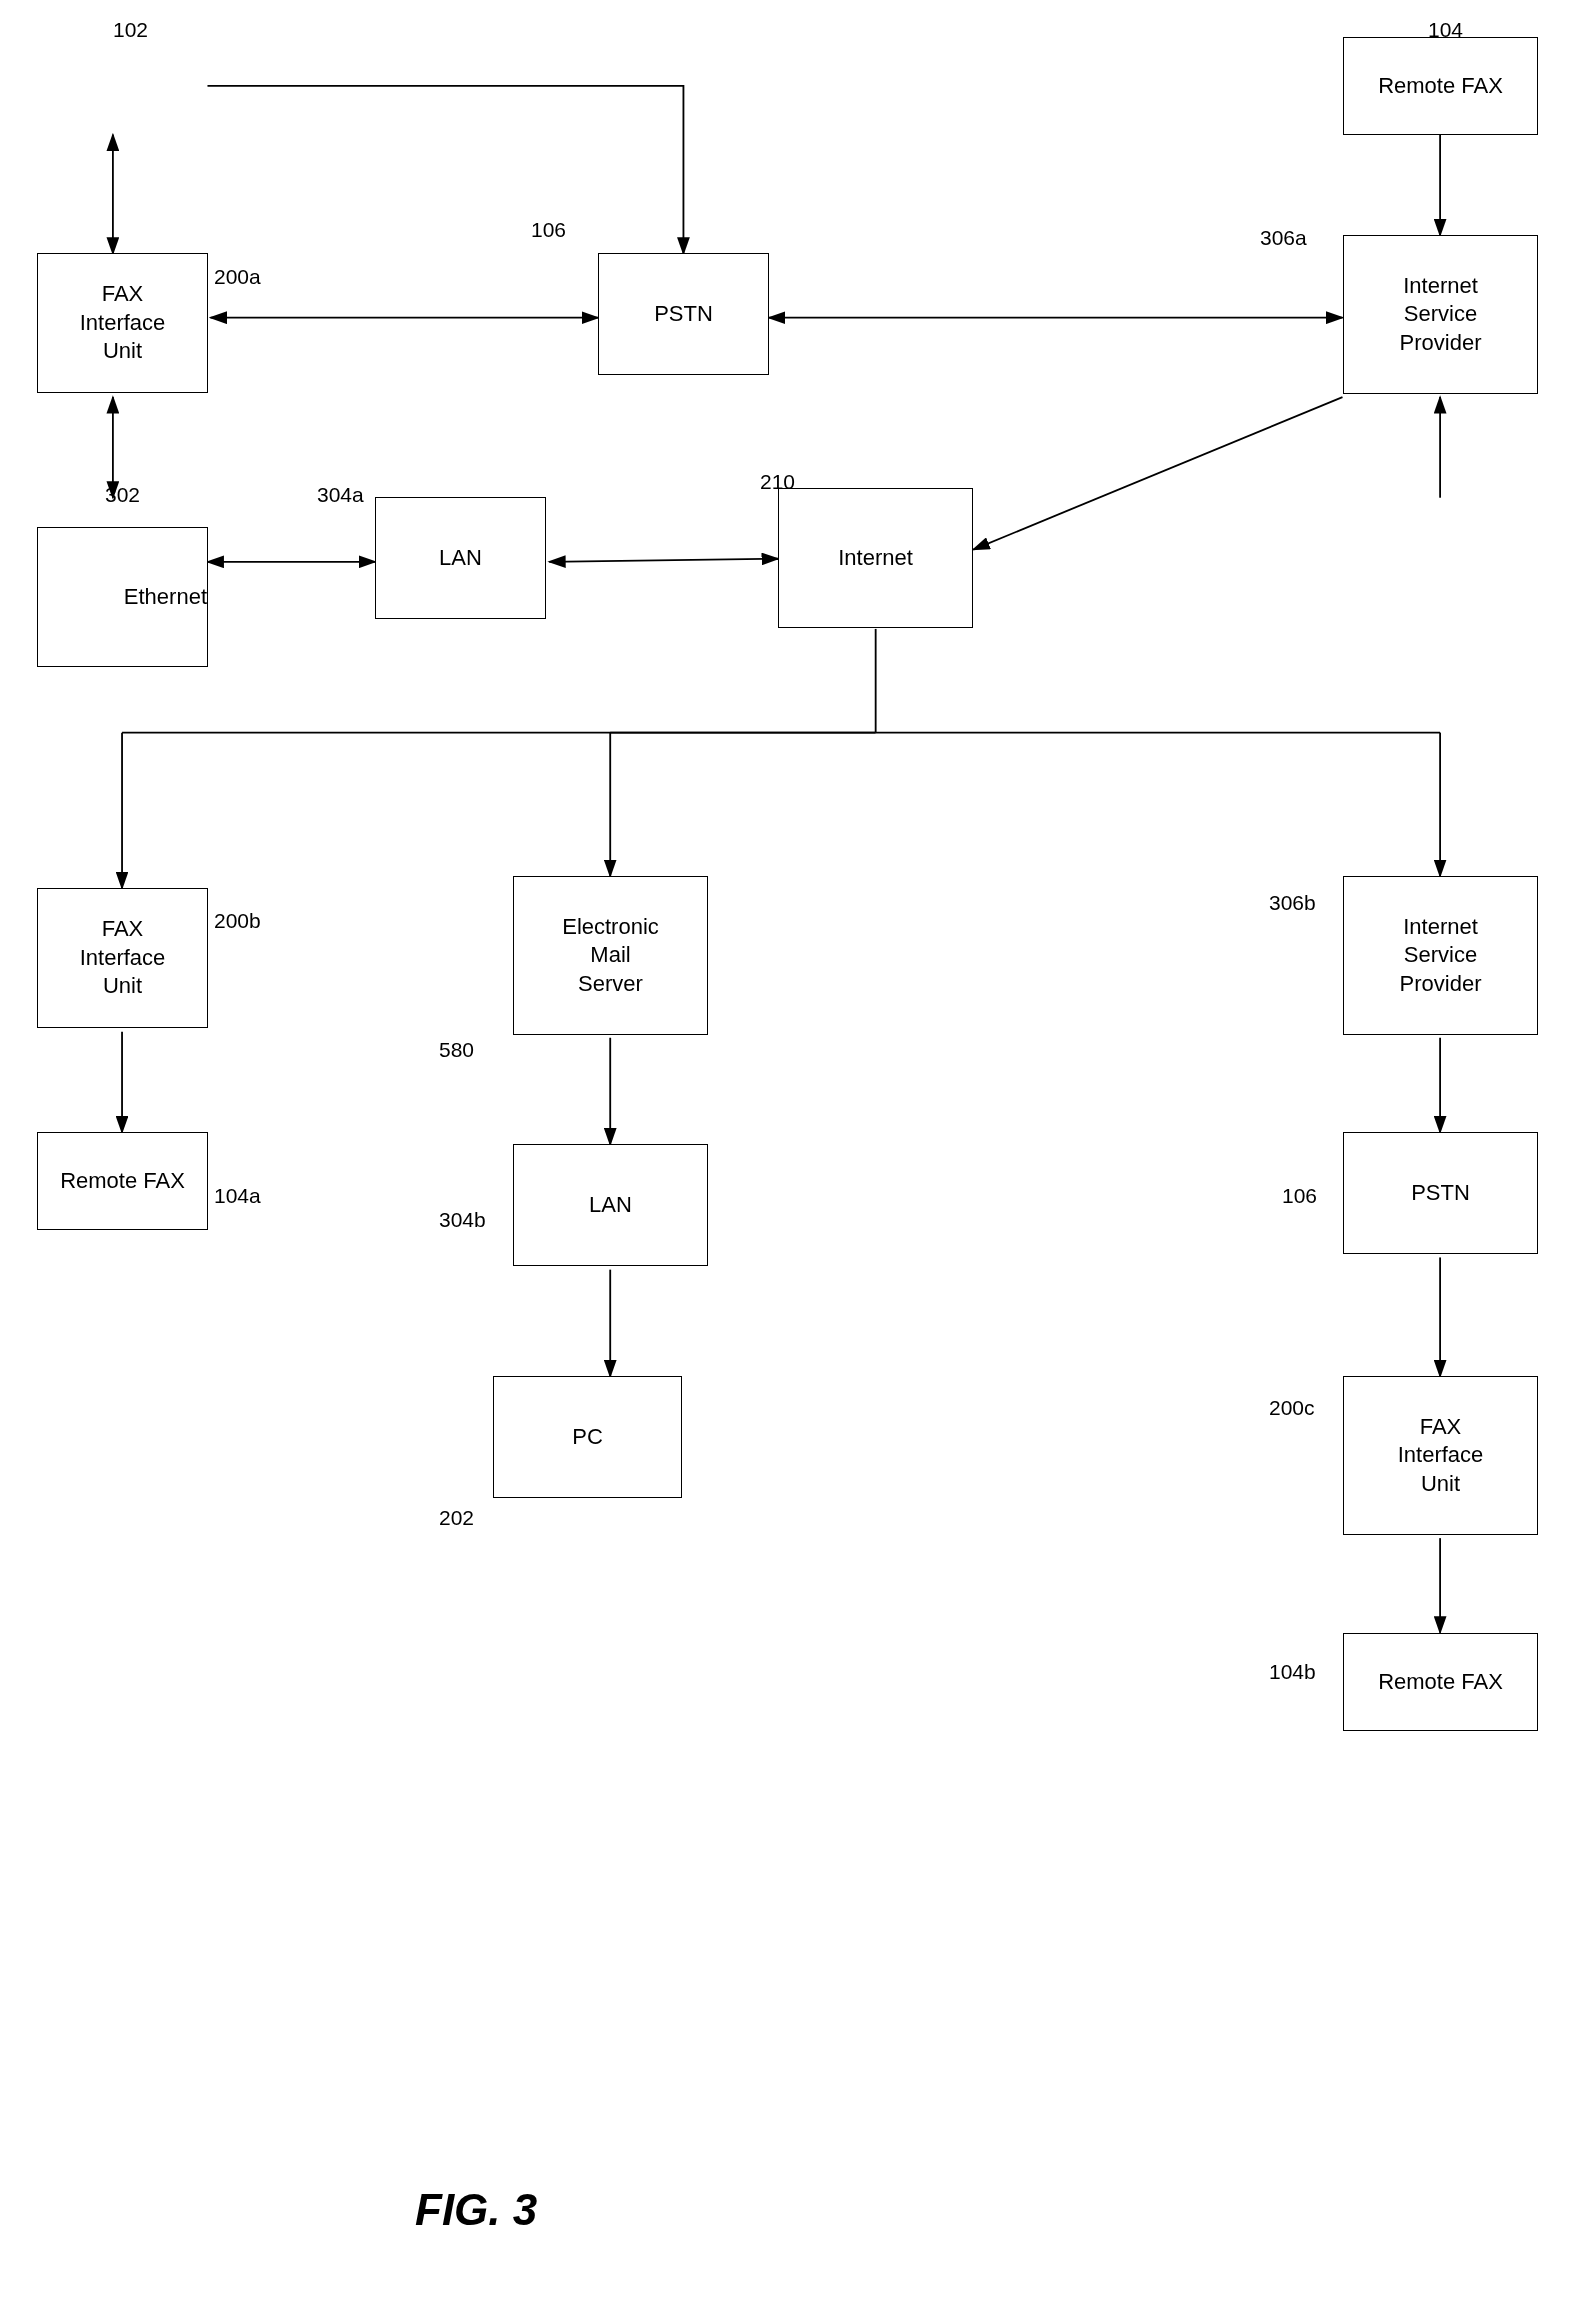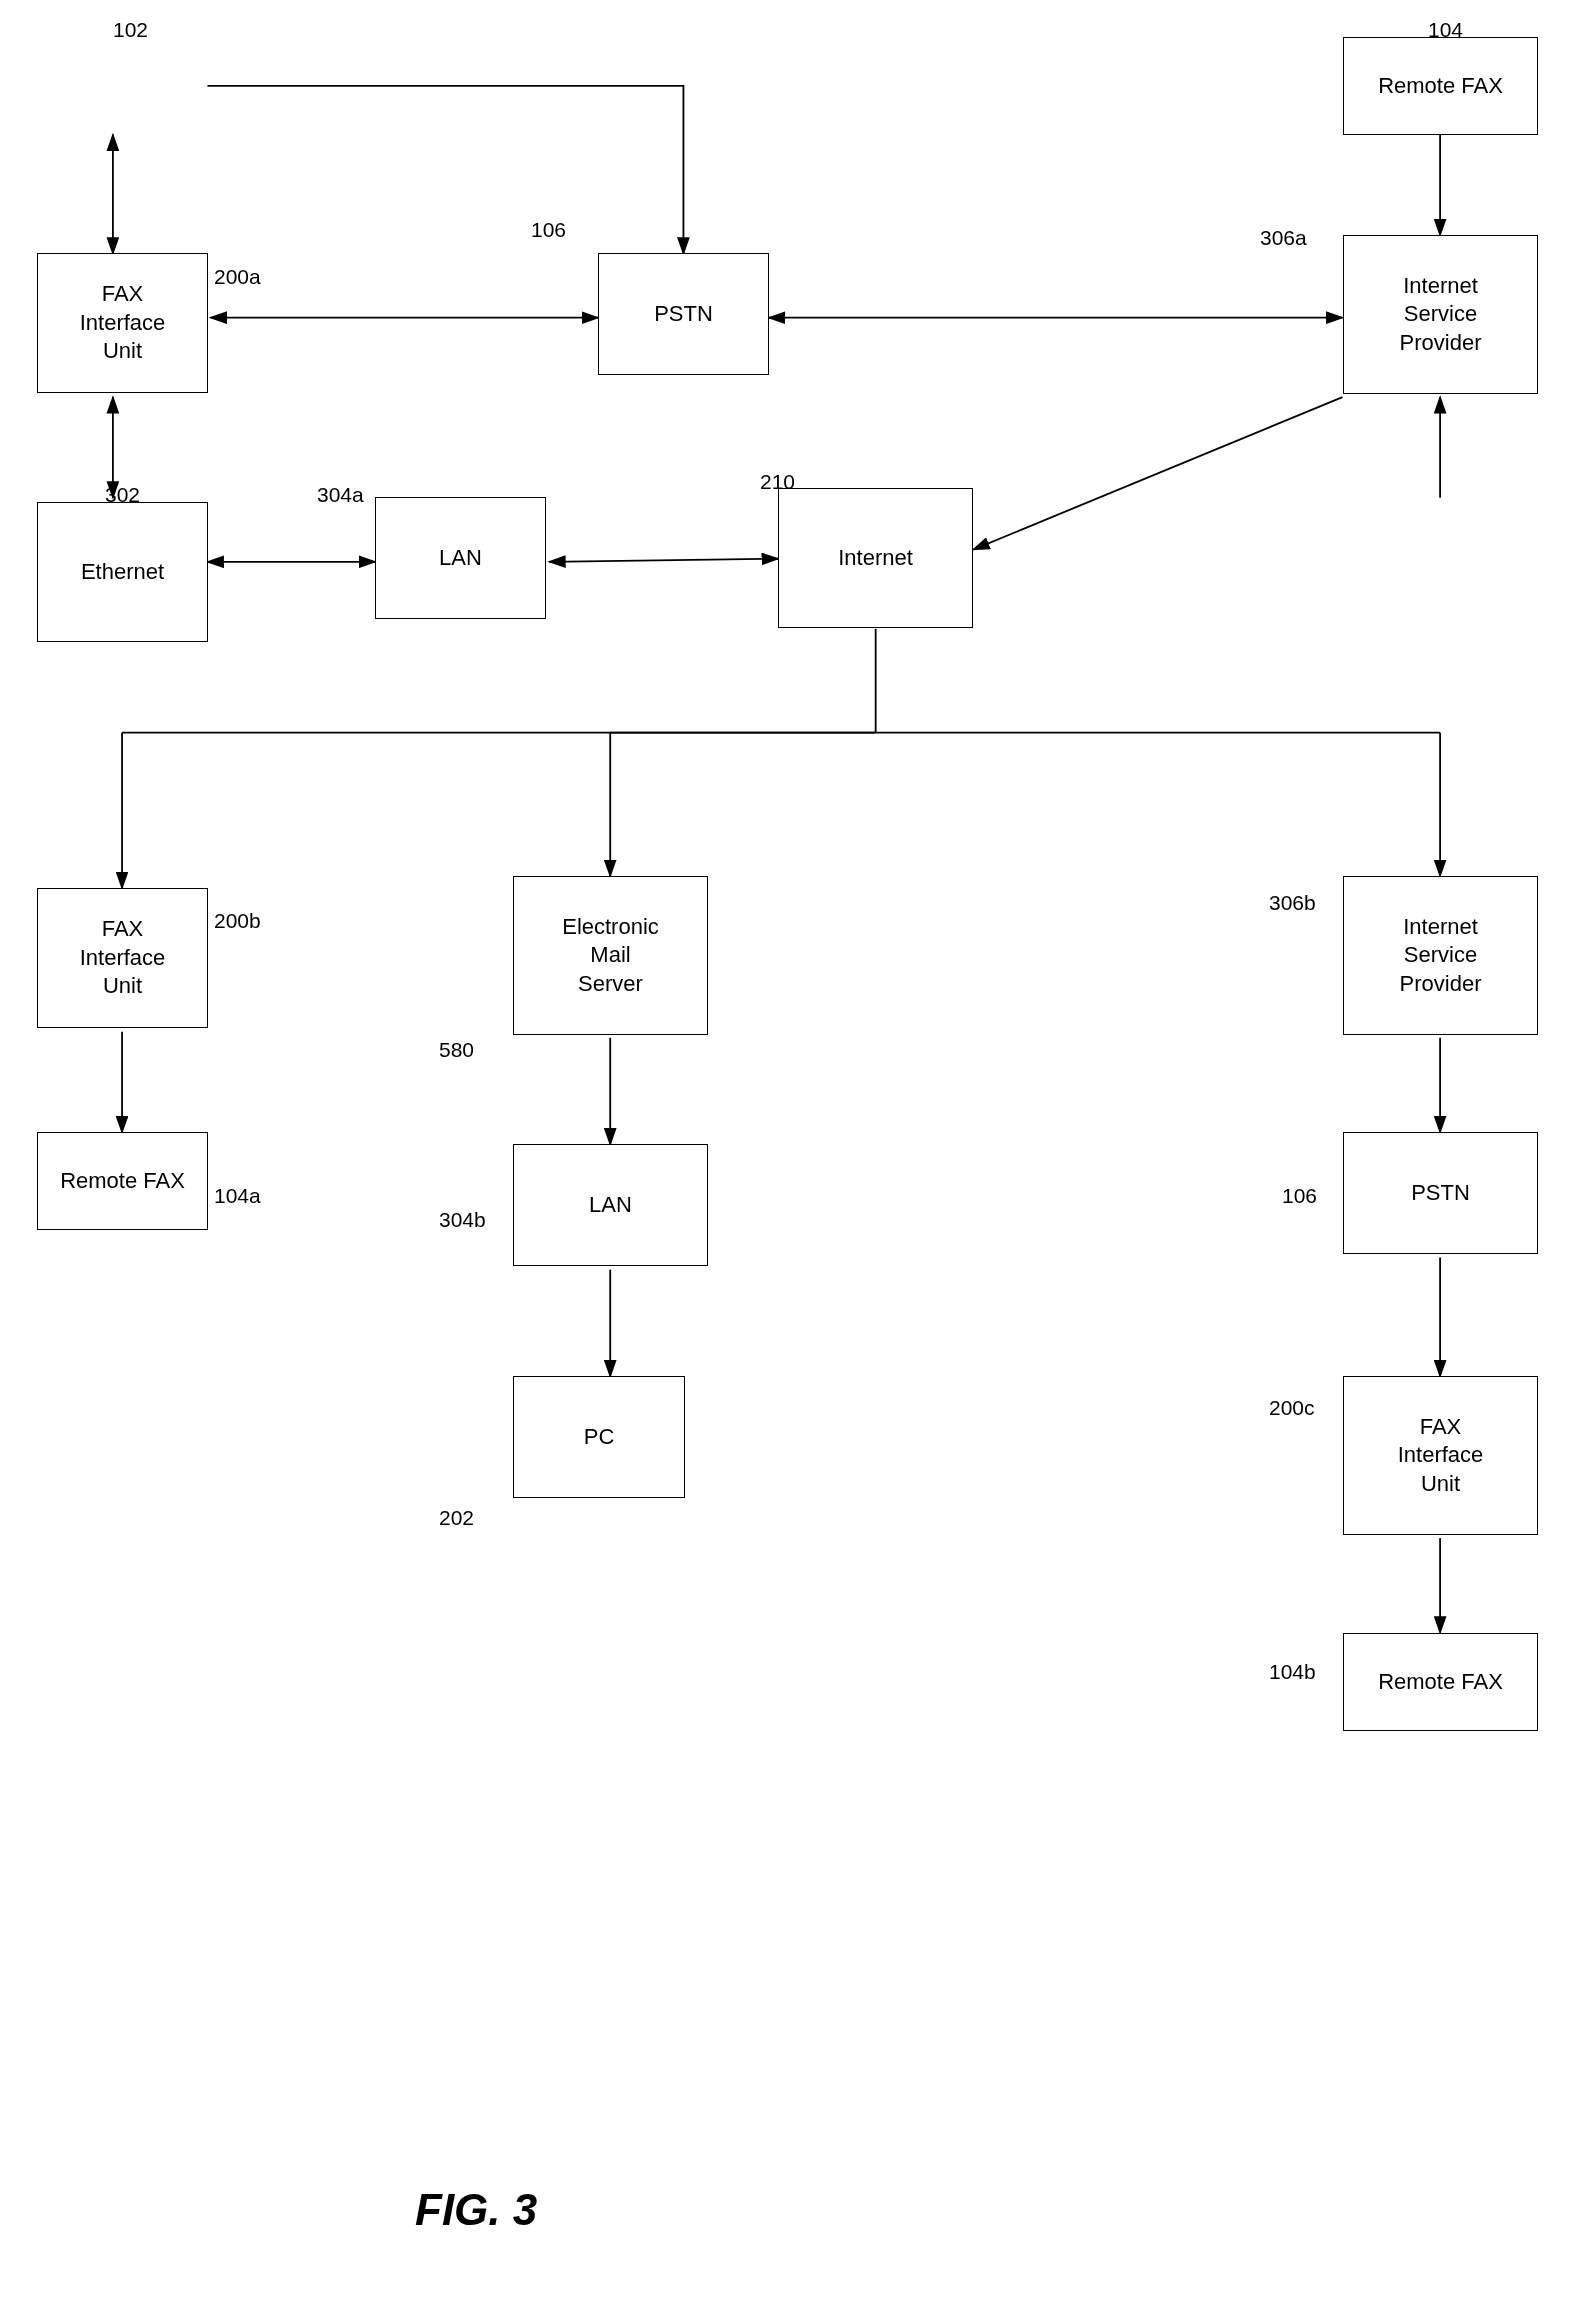--- a/index.html
+++ b/index.html
@@ -125,21 +125,21 @@
   <div class="box" style="left:598px;top:253px;width:171px;height:122px;">
     <span>PSTN</span>
   </div>
 
   <div class="box" style="left:1343px;top:235px;width:195px;height:159px;">
     <span style="white-space:pre-line;">Internet
 Service
 Provider</span>
   </div>
 
-  <div class="box" style="left:37px;top:502px;width:171px;height:140px;">
+  <div class="box" style="left:37px;top:527px;width:171px;height:140px;justify-content:flex-end;">
     <span>Ethernet</span>
   </div>
 
   <div class="box" style="left:375px;top:497px;width:171px;height:122px;">
     <span>LAN</span>
   </div>
 
   <div class="box" style="left:778px;top:488px;width:195px;height:140px;">
     <span>Internet</span>
   </div>
@@ -167,21 +167,21 @@
   </div>
 
   <div class="box" style="left:513px;top:1144px;width:195px;height:122px;">
     <span>LAN</span>
   </div>
 
   <div class="box" style="left:1343px;top:1132px;width:195px;height:122px;">
     <span>PSTN</span>
   </div>
 
-  <div class="box" style="left:513px;top:1376px;width:172px;height:122px;">
+  <div class="box" style="left:493px;top:1376px;width:189px;height:122px;">
     <span>PC</span>
   </div>
 
   <div class="box" style="left:1343px;top:1376px;width:195px;height:159px;">
     <span style="white-space:pre-line;">FAX
 Interface
 Unit</span>
   </div>
 
   <div class="box" style="left:1343px;top:1633px;width:195px;height:98px;">

